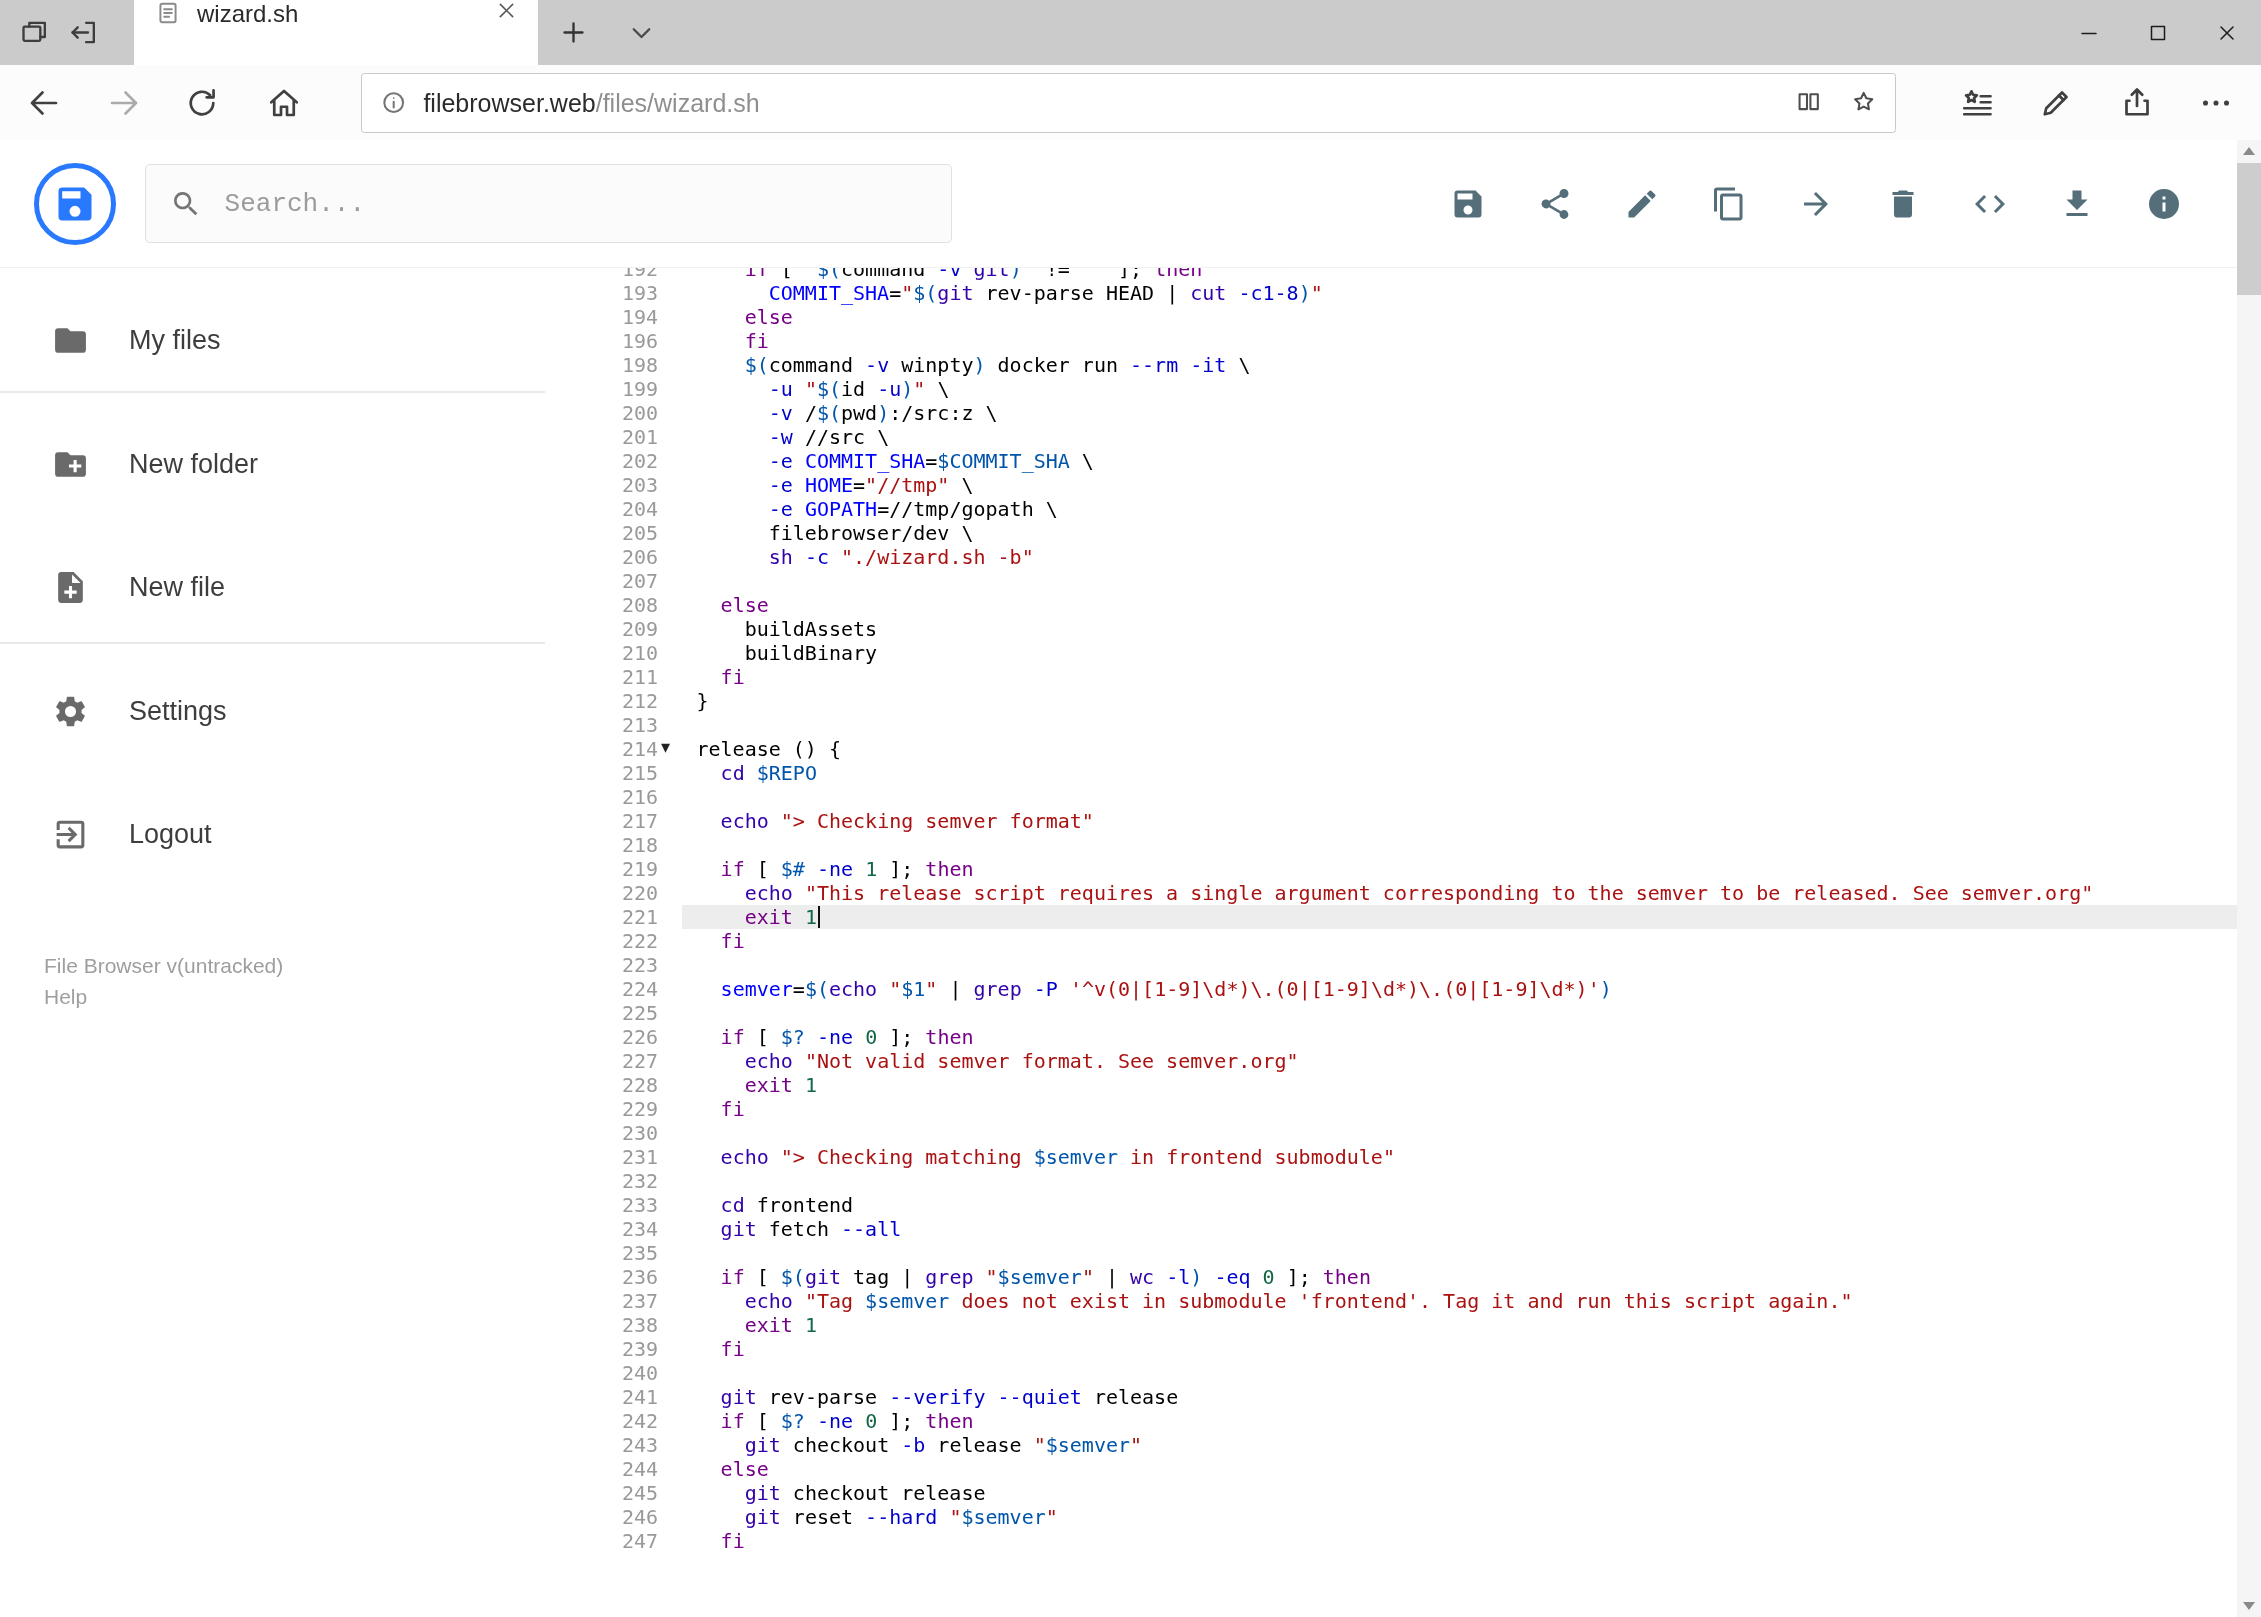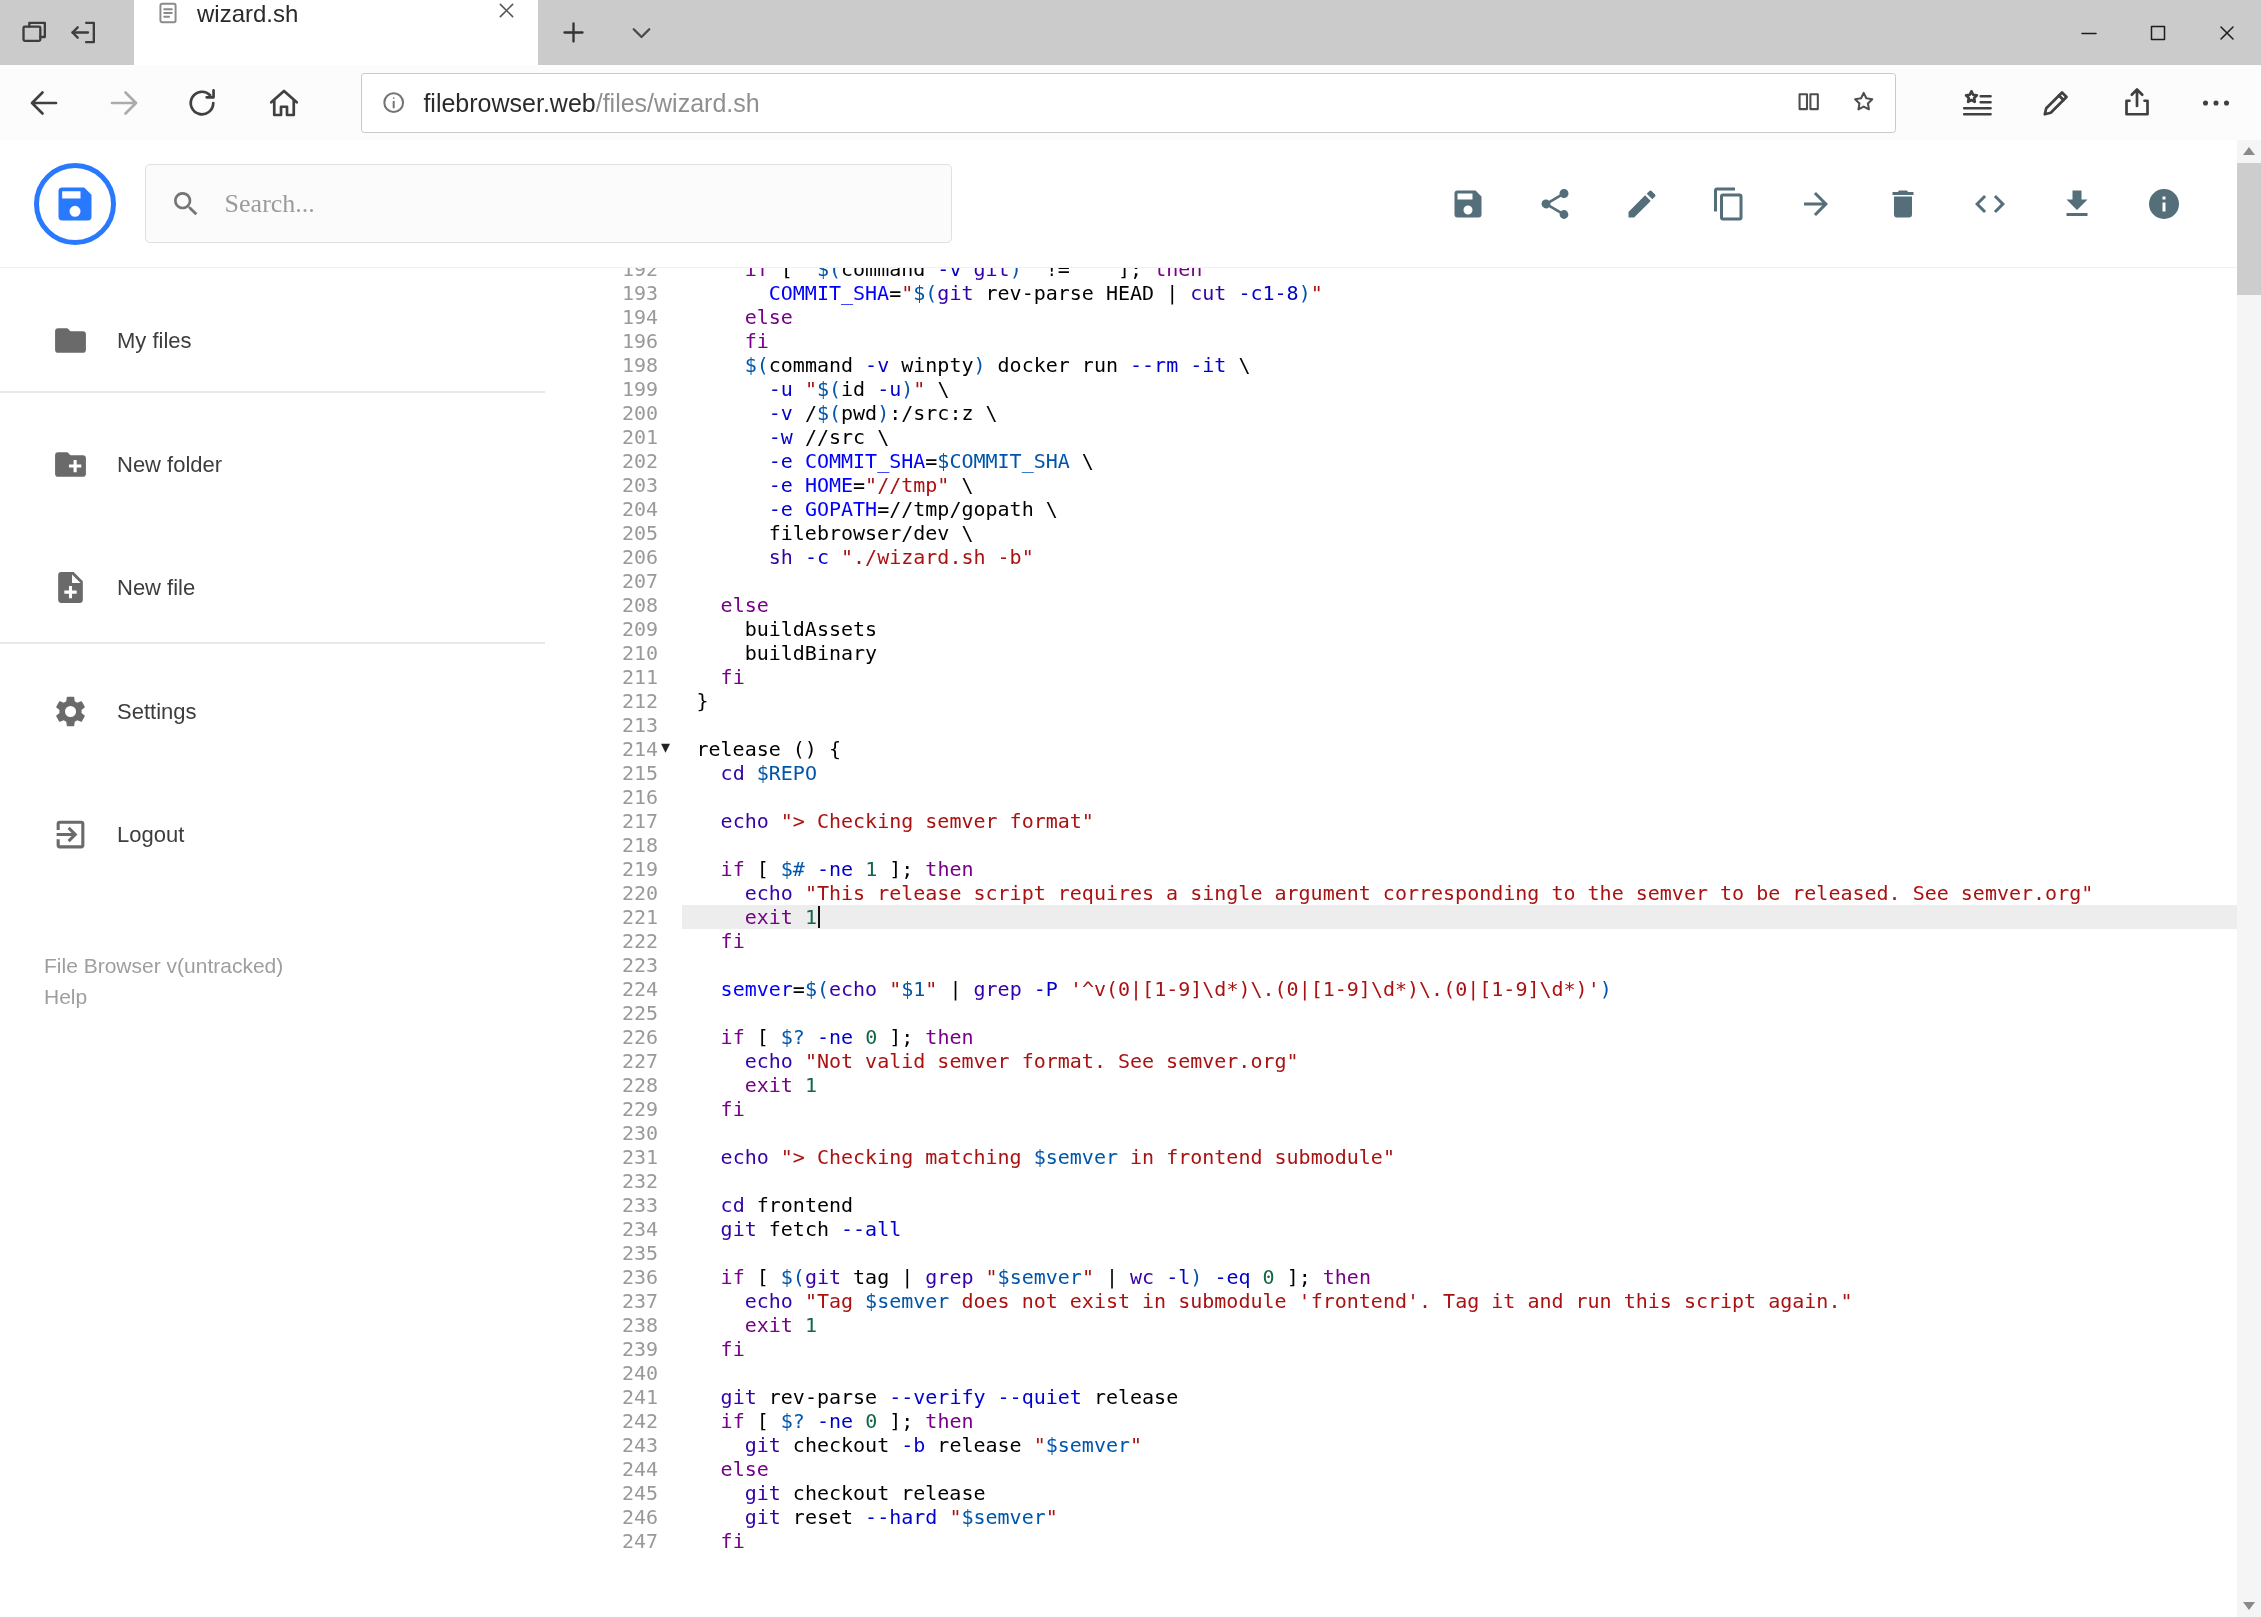--- a/index.html
+++ b/index.html
@@ -45,33 +45,33 @@
 
   
   .appheader{position:absolute;top:140px;left:0;right:0;height:128px;background:#fff;border-bottom:1.6px solid #f0f0f0}
   .logo{position:absolute;left:34px;top:22.6px;width:82px;height:82px;border-radius:50%;
     border:5.7px solid #2979ff;background:#fff;display:flex;align-items:center;justify-content:center;color:#2979ff}
   .logo svg{width:44px;height:44px}
   .searchbox{position:absolute;left:145px;top:24px;width:807px;height:79px;background:#fbfbfb;
     border:1.6px solid #e0e0e0;border-radius:4.8px;display:flex;align-items:center;padding:0 24px;gap:22.6px}
   .searchbox svg{width:32px;height:32px;fill:#757575;flex:none}
   .searchbox input{border:none;outline:none;background:transparent;font-size:26px;color:#444;width:100%;
-    font-family:Liberation Serif, serif}
+    font-family:Liberation Mono, monospace}
   .searchbox input::placeholder{color:#9b9b9b;opacity:1}
   .toolbar{position:absolute;top:24px;right:79px;height:79px;display:flex;align-items:center;gap:51px}
   .tool-btn{color:#546E7A;display:flex}
   .tool-btn svg{width:36px;height:36px;fill:currentColor}
 
   
   .content{position:absolute;top:268px;left:0;right:24px;bottom:0;display:flex}
 
   
   .sidebar{width:577px;flex:none;position:relative;background:#fff}
   .sb-item{position:absolute;left:0;width:100%;height:81px;display:flex;align-items:center;
-    padding-left:52px;gap:28px;color:#3d3d3d;font-size:22px;cursor:pointer}
+    padding-left:52px;gap:40px;color:#3d3d3d;font-size:27px;cursor:pointer}
   .sb-item svg{width:37px;height:37px;fill:#6a6a6a;flex:none}
   .sb-divider{position:absolute;left:0;right:32px;height:1.6px;background:#e9e9e9}
   .sb-footer{position:absolute;left:44px;font-size:21px;color:#9e9e9e;white-space:nowrap}
 
   
   .editor{flex:1;position:relative;overflow:hidden;background:#fff;
     font-family:"DejaVu Sans Mono","Liberation Mono",monospace;font-size:20px;line-height:24px;cursor:text}
   .lines{margin-top:-11.3px}
   .cm-row{display:flex;height:24px;white-space:pre}
   .ln{flex:none;width:105px;text-align:right;padding-right:24px;color:var(--tk-line_number);position:relative}

